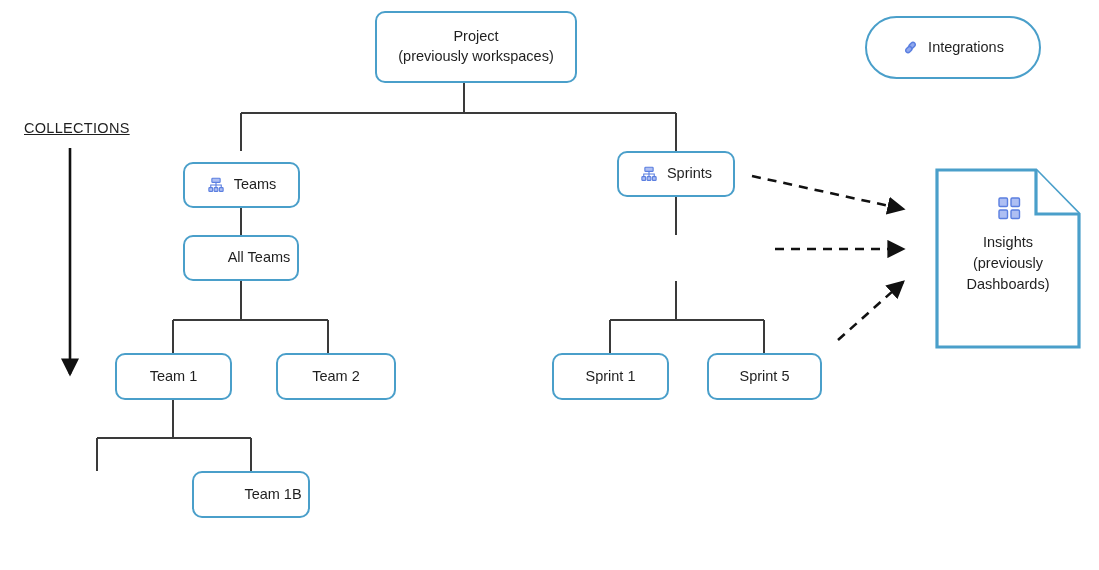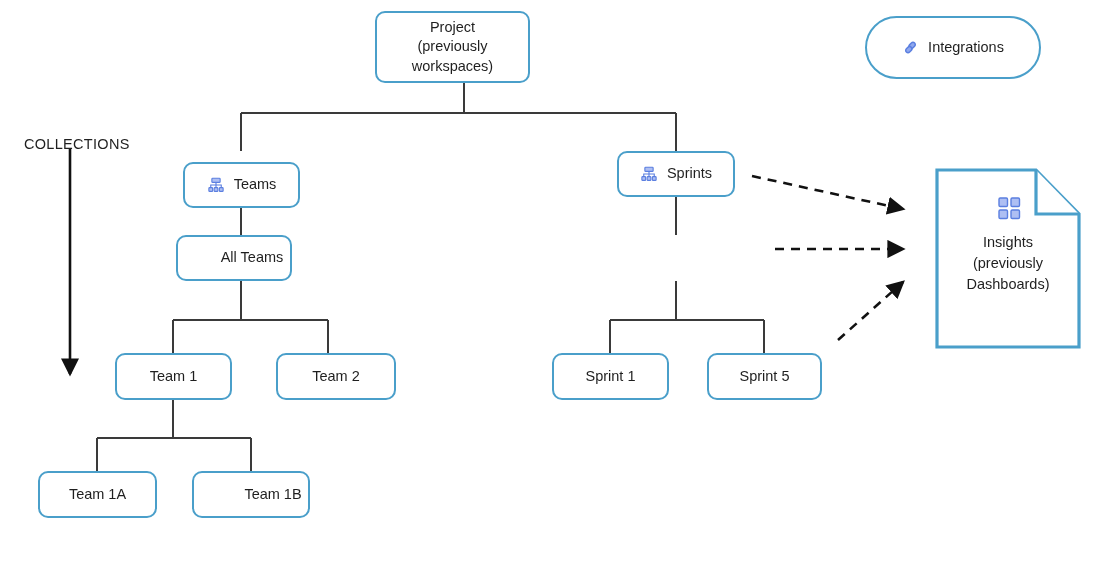--- a/index.html
+++ b/index.html
@@ -134,23 +134,23 @@
       <path d="M752,176 L903,209" marker-end="url(#arrowBlack)"></path>
       <path d="M775,249 L903,249" marker-end="url(#arrowBlack)"></path>
       <path d="M838,340 L903,282" marker-end="url(#arrowBlack)"></path>
     </g>
 
     <g stroke="#111111" stroke-width="2.6" fill="none">
       <path d="M70,148 L70,374" marker-end="url(#arrowDown)"></path>
     </g>
   </svg>
 
-  <div class="section-label" style="left:24px; top:136px;">COLLECTIONS</div>
-
-  <div class="node" style="left:375px; top:11px; width:155px; height:72px;">
+  <div class="section-label" style="left:24px; top:120px;text-decoration:underline;">COLLECTIONS</div>
+
+  <div class="node" style="left:375px; top:11px; width:202px; height:72px;">
     <span class="node-label">Project
 (previously workspaces)</span>
   </div>
 
   <div class="node pill with-icon" style="left:865px; top:16px; width:176px; height:63px;">
     <span class="icon">
       <svg width="17" height="17" viewBox="0 0 24 24" aria-hidden="true">
         <g fill="none" stroke="#5b7fe0" stroke-width="2.1" stroke-linecap="round">
           <path d="M9.5 14.5 L14.5 9.5"></path>
           <path d="M13.2 5.6 a3.2 3.2 0 1 1 4.6 4.6 l-2.2 2.2 a3.2 3.2 0 0 1 -4.6 -4.6 z" fill="#8fa8ee" stroke="#5b7fe0"></path>
@@ -192,36 +192,33 @@
         <g stroke="#5b7fe0" stroke-width="1.5" fill="none">
           <path d="M12 8.5 L12 12"></path>
           <path d="M5 15.5 L5 12 L19 12 L19 15.5"></path>
           <path d="M12 12 L12 15.5"></path>
         </g>
       </svg>
     </span>
     <span class="node-label">Sprints</span>
   </div>
 
-  <div class="node" style="left:176px; top:235px; width:116px; height:46px;padding-left:36px;">
+  <div class="node" style="left:183px; top:235px; width:116px; height:46px;padding-left:36px;">
     <span class="node-label">All Teams</span>
   </div>
 
 
   <div class="node" style="left:115px; top:353px; width:117px; height:47px;">
     <span class="node-label">Team 1</span>
   </div>
 
   <div class="node" style="left:268px; top:353px; width:120px; height:47px;margin-left:8px;">
     <span class="node-label">Team 2</span>
   </div>
 
-  <div class="node" style="left:38px; top:471px; width:119px; height:47px;">
-    <span class="node-label">Team 1A</span>
-  </div>
 
   <div class="node" style="left:192px; top:471px; width:118px; height:47px;padding-left:44px;">
     <span class="node-label">Team 1B</span>
   </div>
 
   <div class="node" style="left:552px; top:353px; width:117px; height:47px;">
     <span class="node-label">Sprint 1</span>
   </div>
 
   <div class="node" style="left:707px; top:353px; width:115px; height:47px;">

